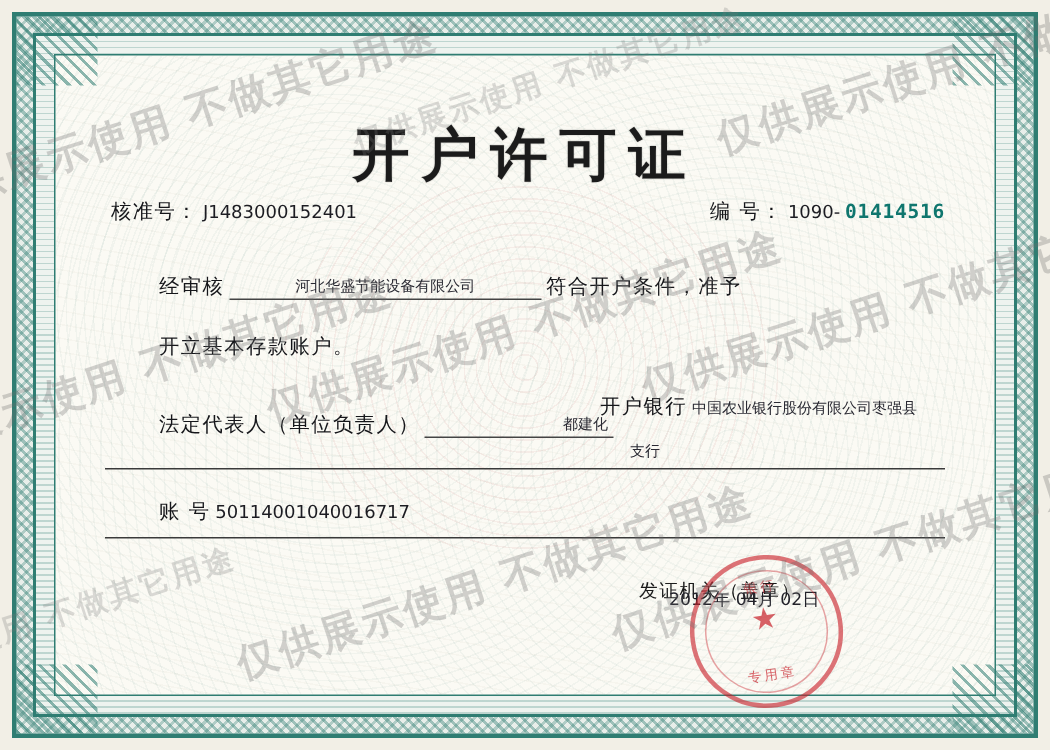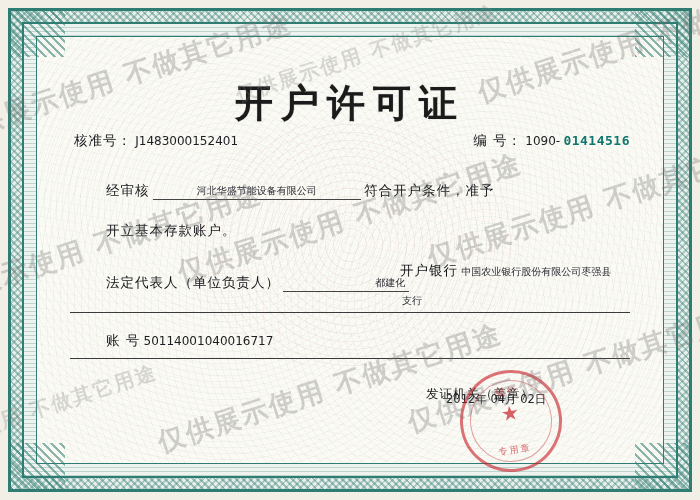--- a/index.html
+++ b/index.html
@@ -171,21 +171,21 @@
     vertical-align: bottom;
     padding: 0 4px 1px 4px;
   }
 
   #company-name-line { width: 200px; }
   #rep-name-line { width: 118px; text-align: right; }
   #bank-name-line { width: 185px; text-align: left; border-bottom: none; }
 
   #row-rep { left: 66px; top: 234px; }
   #row-bank { left: 360px; top: 222px; }
-  #bank-second { position: absolute; left: 362px; top: 254px; }
+  #bank-second { position: absolute; left: 380px; top: 254px; }
 
   #row-account { left: 66px; top: 292px; }
 
   
   .rule {
     position: absolute;
     border-bottom: 1px solid #3a3a3a;
   }
   #rule-1 { left: 30px; top: 272px; width: 560px; }
   #rule-2 { left: 30px; top: 318px; width: 560px; }

